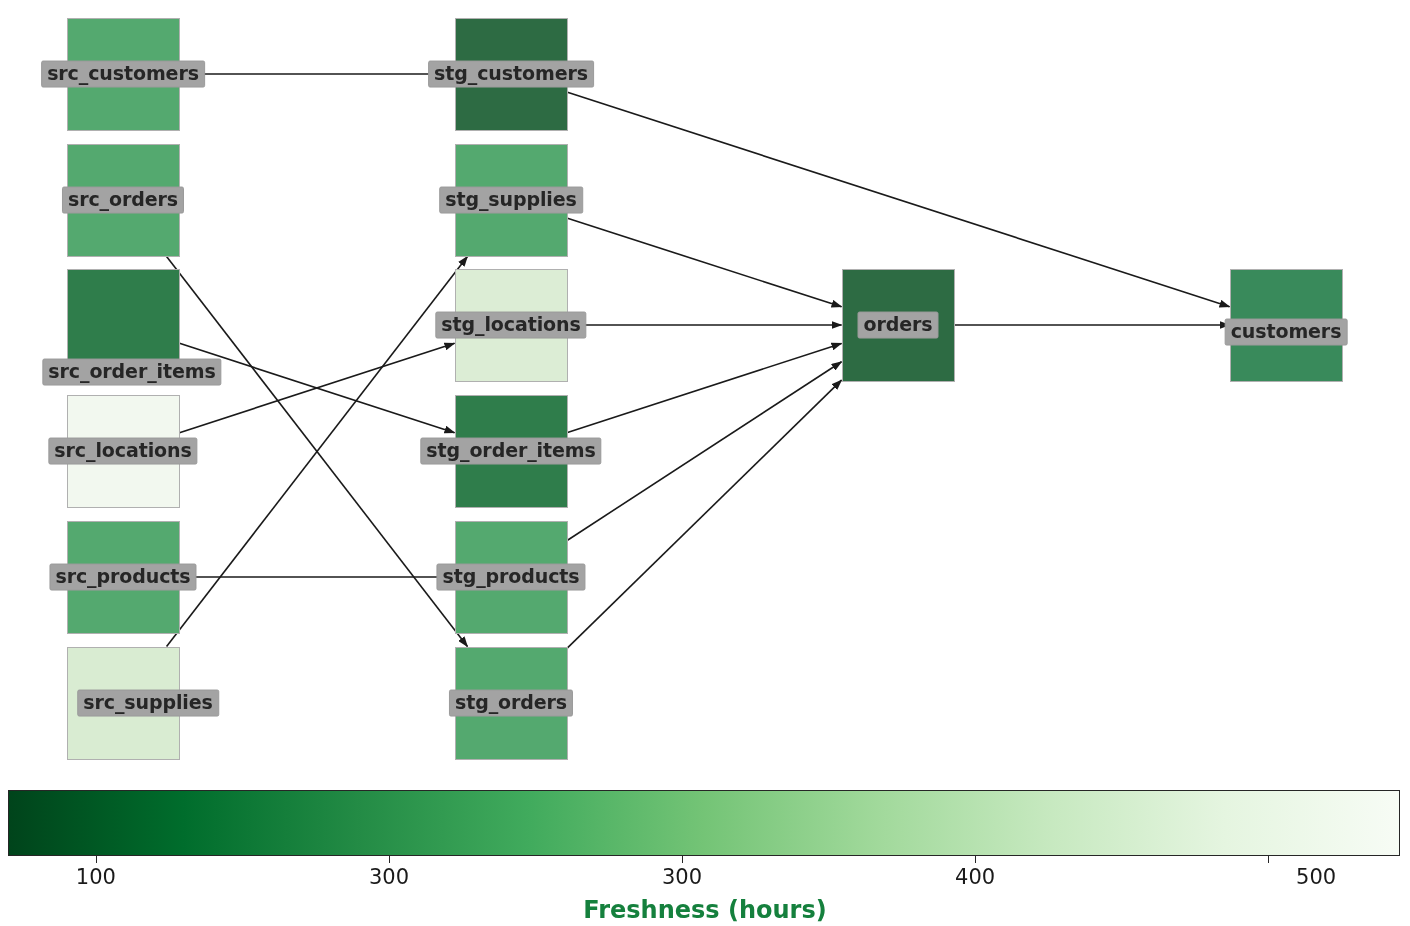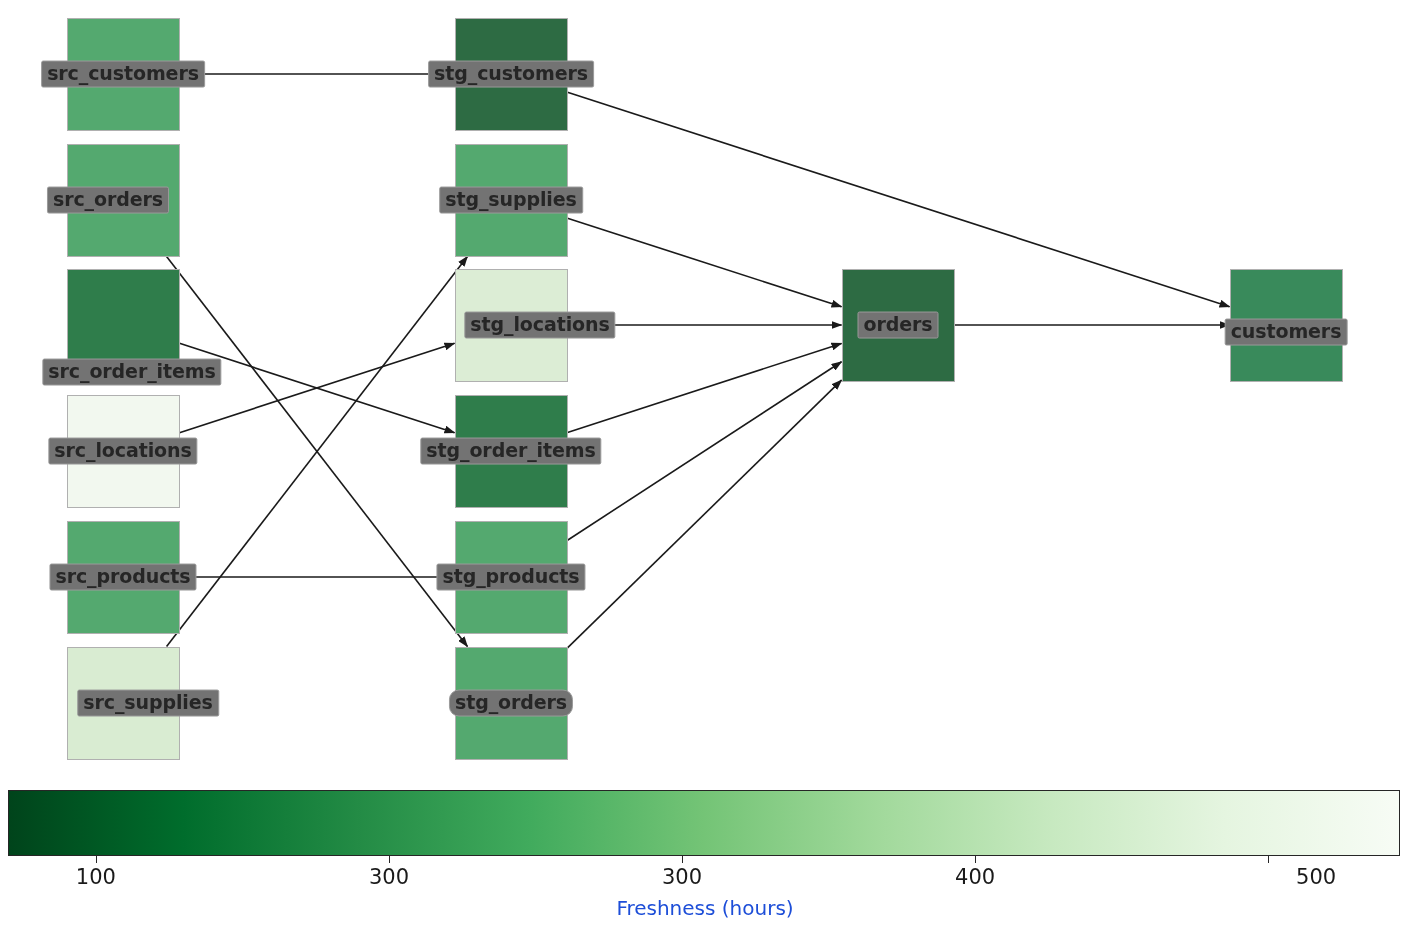--- a/index.html
+++ b/index.html
@@ -13,21 +13,21 @@
 
   
   #graph{position:absolute;left:0;top:0;width:1410px;height:775px;}
   #edges{position:absolute;left:0;top:0;width:1410px;height:775px;pointer-events:none;}
 
   .node{position:absolute;box-sizing:border-box;border:1px solid #b0b0b0;}
 
   .node-label{
     position:absolute;
     transform:translate(-50%,-50%);
-    background:#737373;
+    background:#a3a3a3;
     border:1px solid #9a9a9a;
     border-radius:2px;
     padding:2px 5px 3px 5px;
     font-size:19px;
     font-weight:bold;
     color:#262626;
     white-space:nowrap;
     line-height:1.05;
     letter-spacing:-0.1px;
   }
@@ -43,22 +43,23 @@
   .cb-ticklabel{
     position:absolute;top:90px;
     transform:translateX(-50%);
     font-size:21px;color:#1a1a1a;
     font-family:"DejaVu Sans",sans-serif;
     white-space:nowrap;
   }
   #cb-axis-label{
     position:absolute;top:121px;left:705px;
     transform:translateX(-50%);
-    font-size:20px;color:#1d4ed8;
+    font-size:24px;color:#15803d;
     white-space:nowrap;
+    font-weight:bold;
   }
 </style>
 </head>
 <body>
 
 <div id="canvas">
 
   <div id="graph">
     <svg id="edges" viewBox="0 0 1410 775" xmlns="http://www.w3.org/2000/svg">
       <defs>
@@ -79,41 +80,41 @@
           <line x1="567.50" y1="432.60" x2="841.50" y2="343.40" stroke="#1a1a1a" stroke-width="1.6" marker-end="url(#arrowhead)"></line>
           <line x1="567.50" y1="540.21" x2="841.50" y2="361.79" stroke="#1a1a1a" stroke-width="1.6" marker-end="url(#arrowhead)"></line>
           <line x1="567.50" y1="647.81" x2="841.50" y2="380.19" stroke="#1a1a1a" stroke-width="1.6" marker-end="url(#arrowhead)"></line>
           <line x1="954.50" y1="325.00" x2="1229.50" y2="325.00" stroke="#1a1a1a" stroke-width="1.6" marker-end="url(#arrowhead)"></line>
         </g>
     </svg>
     <div id="node-layer">
         <div class="node" style="left: 66.5px; top: 17.5px; width: 113px; height: 113px; background: rgb(84, 169, 111);"></div>
         <div class="node-label" style="left: 123px; top: 74px;">src_customers</div>
         <div class="node" style="left: 66.5px; top: 143.5px; width: 113px; height: 113px; background: rgb(84, 169, 111);"></div>
-        <div class="node-label" style="left: 108px; top: 200px;">src_orders</div>
+        <div class="node-label" style="left: 123px; top: 200px;">src_orders</div>
         <div class="node" style="left: 66.5px; top: 268.5px; width: 113px; height: 113px; background: rgb(47, 125, 75);"></div>
         <div class="node-label" style="left: 132px; top: 325px; margin-top: 47px;">src_order_items</div>
         <div class="node" style="left: 66.5px; top: 394.5px; width: 113px; height: 113px; background: rgb(242, 248, 239);"></div>
         <div class="node-label" style="left: 123px; top: 451px;">src_locations</div>
         <div class="node" style="left: 66.5px; top: 520.5px; width: 113px; height: 113px; background: rgb(84, 169, 111);"></div>
         <div class="node-label" style="left: 123px; top: 577px;">src_products</div>
         <div class="node" style="left: 66.5px; top: 646.5px; width: 113px; height: 113px; background: rgb(217, 236, 210);"></div>
         <div class="node-label" style="left: 123px; top: 703px; margin-left: 25px;">src_supplies</div>
         <div class="node" style="left: 454.5px; top: 17.5px; width: 113px; height: 113px; background: rgb(45, 107, 67);"></div>
         <div class="node-label" style="left: 511px; top: 74px;">stg_customers</div>
         <div class="node" style="left: 454.5px; top: 143.5px; width: 113px; height: 113px; background: rgb(84, 169, 111);"></div>
         <div class="node-label" style="left: 511px; top: 200px; text-align: right;">stg_supplies</div>
         <div class="node" style="left: 454.5px; top: 268.5px; width: 113px; height: 113px; background: rgb(220, 237, 213);"></div>
-        <div class="node-label" style="left: 511px; top: 325px; margin-left: 29px;">stg_locations</div>
+        <div class="node-label" style="left: 511px; top: 325px;">stg_locations</div>
         <div class="node" style="left: 454.5px; top: 394.5px; width: 113px; height: 113px; background: rgb(47, 125, 75);"></div>
         <div class="node-label" style="left: 511px; top: 451px;">stg_order_items</div>
         <div class="node" style="left: 454.5px; top: 520.5px; width: 113px; height: 113px; background: rgb(84, 169, 111);"></div>
         <div class="node-label" style="left: 511px; top: 577px;">stg_products</div>
         <div class="node" style="left: 454.5px; top: 646.5px; width: 113px; height: 113px; background: rgb(84, 169, 111);"></div>
-        <div class="node-label" style="left: 511px; top: 703px; border-radius: 10px;">stg_orders</div>
+        <div class="node-label" style="left: 511px; top: 703px;">stg_orders</div>
         <div class="node" style="left: 841.5px; top: 268.5px; width: 113px; height: 113px; background: rgb(45, 107, 67);"></div>
         <div class="node-label" style="left: 898px; top: 325px;">orders</div>
         <div class="node" style="left: 1229.5px; top: 268.5px; width: 113px; height: 113px; background: rgb(57, 138, 91);"></div>
         <div class="node-label" style="left: 1286px; top: 332px; text-align: right;">customers</div>
       </div>
   </div>
 
   <div id="colorbar-wrap">
     <div id="colorbar" style="background: linear-gradient(to right, rgb(0, 68, 27), rgb(0, 109, 44), rgb(35, 139, 69), rgb(65, 171, 93), rgb(116, 196, 118), rgb(161, 217, 155), rgb(199, 233, 192), rgb(229, 245, 224), rgb(247, 252, 245));"></div>
     <div id="cb-ticks">

